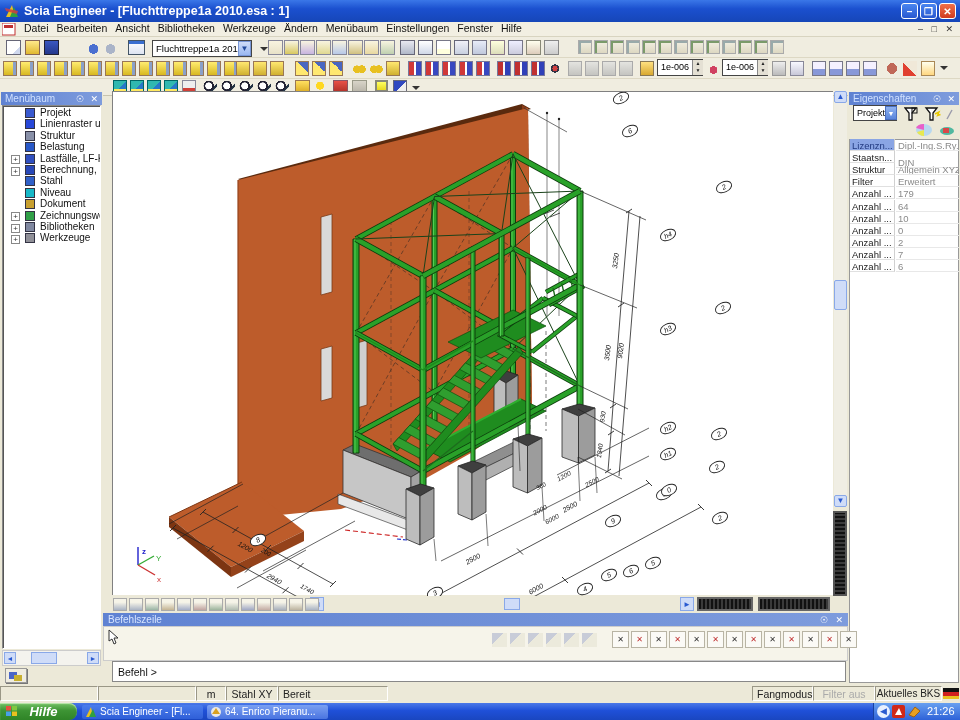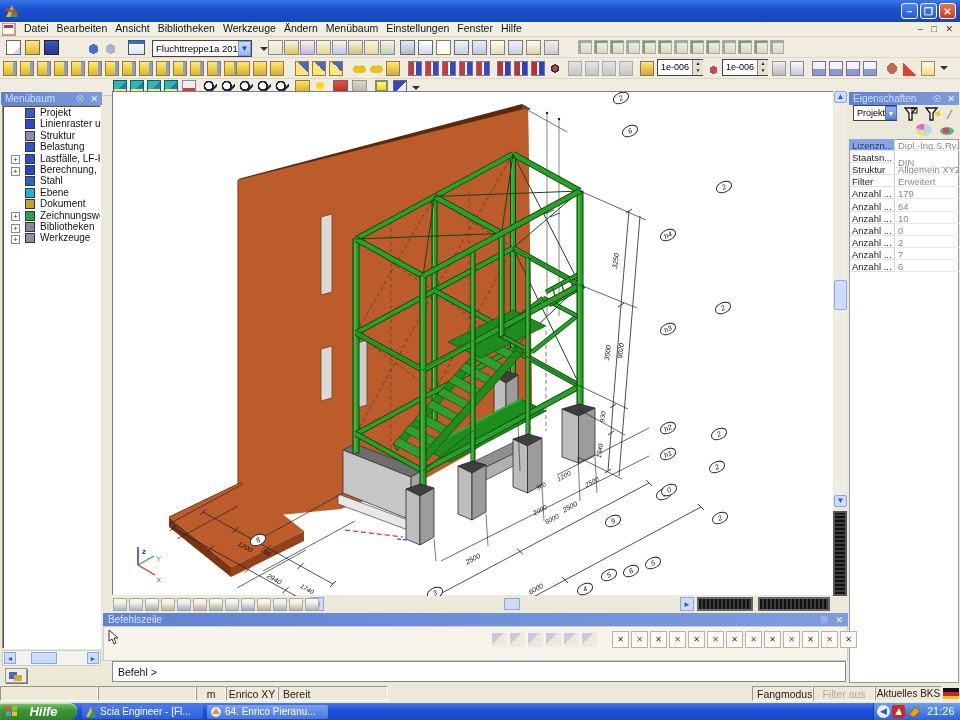--- a/index.html
+++ b/index.html
@@ -37,21 +37,21 @@
 .scell{position:absolute;top:2px;height:15px;border:1px solid #fff;border-top-color:#9a9786;border-left-color:#9a9786;padding:1px 4px 0 4px;overflow:hidden;white-space:nowrap}
 #taskbar{position:absolute;left:0;top:703px;width:960px;height:17px;background:linear-gradient(#4b79e8,#1f50d8 45%,#1a46c0)}
 #startbtn{position:absolute;left:0;top:703px;width:77px;height:17px;background:linear-gradient(#74c366,#3d9434 45%,#2f8427);border-radius:0 8px 8px 0;color:#fff;font-weight:bold;font-style:italic;font-size:13px;text-align:center;line-height:17px;box-shadow:inset 0 1px 1px #bfe8b0}
 .task{position:absolute;top:705px;height:14px;border-radius:2px;color:#fff;font-size:10px;padding:1px 4px 0 18px;overflow:hidden;white-space:nowrap}
 #tray{position:absolute;left:873px;top:703px;width:87px;height:17px;background:linear-gradient(#68a0f0,#2e62d8);border-left:1px solid #1840a0;color:#fff;font-size:11px}
 </style></head><body>
 <div id="title"><svg class="abs" style="left:4px;top:3px" width="16" height="16">
       <polygon points="2,14 8,2 11,14" fill="#e8c020"></polygon>
       <polygon points="6,14 10,4 14,14" fill="#30a040"></polygon>
       <polygon points="1,5 14,8 13,11 2,8" fill="#d04040" opacity="0.85"></polygon>
-    </svg>
+    </svg><span style="margin-left:24px">Scia Engineer - [Fluchttreppe1a 2010.esa : 1]</span>
 <b class="tbtn" style="left:901px;background:linear-gradient(#4a86f0,#2858d0)">–</b>
 <b class="tbtn" style="left:920px;background:linear-gradient(#4a86f0,#2858d0)">❐</b>
 <b class="tbtn" style="left:939px;background:linear-gradient(#f0704a,#d03a1f)">✕</b>
 </div>
 <div id="menubar"><svg class="abs" style="left:2px;top:1px" width="14" height="13">
       <rect x="0" y="0" width="13" height="12" fill="#fff" stroke="#c03030"></rect>
       <rect x="2" y="2" width="9" height="3" fill="#c03030"></rect>
     </svg><span style="margin-left:24px"></span><span style="margin-right:8px">Datei</span><span style="margin-right:8px">Bearbeiten</span><span style="margin-right:8px">Ansicht</span><span style="margin-right:8px">Bibliotheken</span><span style="margin-right:8px">Werkzeuge</span><span style="margin-right:8px">Ändern</span><span style="margin-right:8px">Menübaum</span><span style="margin-right:8px">Einstellungen</span><span style="margin-right:8px">Fenster</span><span style="margin-right:8px">Hilfe</span>
 <span style="position:absolute;right:4px;top:2px;letter-spacing:3px;color:#333;font-size:9px">– □ ✕</span></div>
 <div id="row1"></div>
@@ -524,21 +524,21 @@
     <div class="titem" style="top:35.2px">Belastung</div>
     <div class="plus" style="top:49.1px">+</div>
     <div class="ticon" style="top:47.6px;background:#3050c0"></div>
     <div class="titem" style="top:46.6px">Lastfälle, LF-Komt</div>
     <div class="plus" style="top:60.5px">+</div>
     <div class="ticon" style="top:59.0px;background:#2848b8"></div>
     <div class="titem" style="top:58.0px">Berechnung, FE-N</div>
     <div class="ticon" style="top:70.4px;background:#3060c8"></div>
     <div class="titem" style="top:69.4px">Stahl</div>
     <div class="ticon" style="top:81.8px;background:#18b8c8"></div>
-    <div class="titem" style="top:80.8px">Ebene</div>
+    <div class="titem" style="top:80.8px">Niveau</div>
     <div class="ticon" style="top:93.2px;background:#c8a030"></div>
     <div class="titem" style="top:92.2px">Dokument</div>
     <div class="plus" style="top:106.10000000000001px">+</div>
     <div class="ticon" style="top:104.60000000000001px;background:#30a048"></div>
     <div class="titem" style="top:103.60000000000001px">Zeichnungswerkz</div>
     <div class="plus" style="top:117.5px">+</div>
     <div class="ticon" style="top:116.0px;background:#8088a0"></div>
     <div class="titem" style="top:115.0px">Bibliotheken</div>
     <div class="plus" style="top:128.9px">+</div>
     <div class="ticon" style="top:127.4px;background:#909098"></div>
@@ -616,21 +616,21 @@
 <i class="tb" style="left:764px;top:631px;width:17px;height:17px;background:#fbfaf6;border:1px solid #b8b4a4;color:#333;font-style:normal;font-size:8px;text-align:center;line-height:15px">✕</i>
 <i class="tb" style="left:783px;top:631px;width:17px;height:17px;background:#fbfaf6;border:1px solid #b8b4a4;color:#c03030;font-style:normal;font-size:8px;text-align:center;line-height:15px">✕</i>
 <i class="tb" style="left:802px;top:631px;width:17px;height:17px;background:#fbfaf6;border:1px solid #b8b4a4;color:#333;font-style:normal;font-size:8px;text-align:center;line-height:15px">✕</i>
 <i class="tb" style="left:821px;top:631px;width:17px;height:17px;background:#fbfaf6;border:1px solid #b8b4a4;color:#c03030;font-style:normal;font-size:8px;text-align:center;line-height:15px">✕</i>
 <i class="tb" style="left:840px;top:631px;width:17px;height:17px;background:#fbfaf6;border:1px solid #b8b4a4;color:#333;font-style:normal;font-size:8px;text-align:center;line-height:15px">✕</i>
 <div id="cmdinput">Befehl &gt;</div>
 <div id="status">
 <div class="scell" style="left:0;width:98px"></div>
 <div class="scell" style="left:98px;width:98px"></div>
 <div class="scell" style="left:196px;width:30px;text-align:center">m</div>
-<div class="scell" style="left:226px;width:52px;text-align:center;padding:1px 0 0 0">Enrico XY</div>
+<div class="scell" style="left:226px;width:52px;text-align:center;padding:1px 0 0 0">Stahl XY</div>
 <div class="scell" style="left:278px;width:110px">Bereit</div>
 <div class="scell" style="left:752px;width:61px;text-align:center">Fangmodus</div>
 <div class="scell" style="left:813px;width:62px;text-align:center;color:#aaa">Filter aus</div>
 <div class="scell" style="left:875px;width:67px;text-align:center;padding:1px 0 0 0;font-size:10px">Aktuelles BKS</div>
 <svg class="abs" style="left:943px;top:4px" width="16" height="11">
       <rect width="17" height="4" fill="#111"></rect>
       <rect y="4" width="17" height="4" fill="#d02020"></rect>
       <rect y="8" width="17" height="4" fill="#e8c020"></rect>
     </svg>
 </div>

